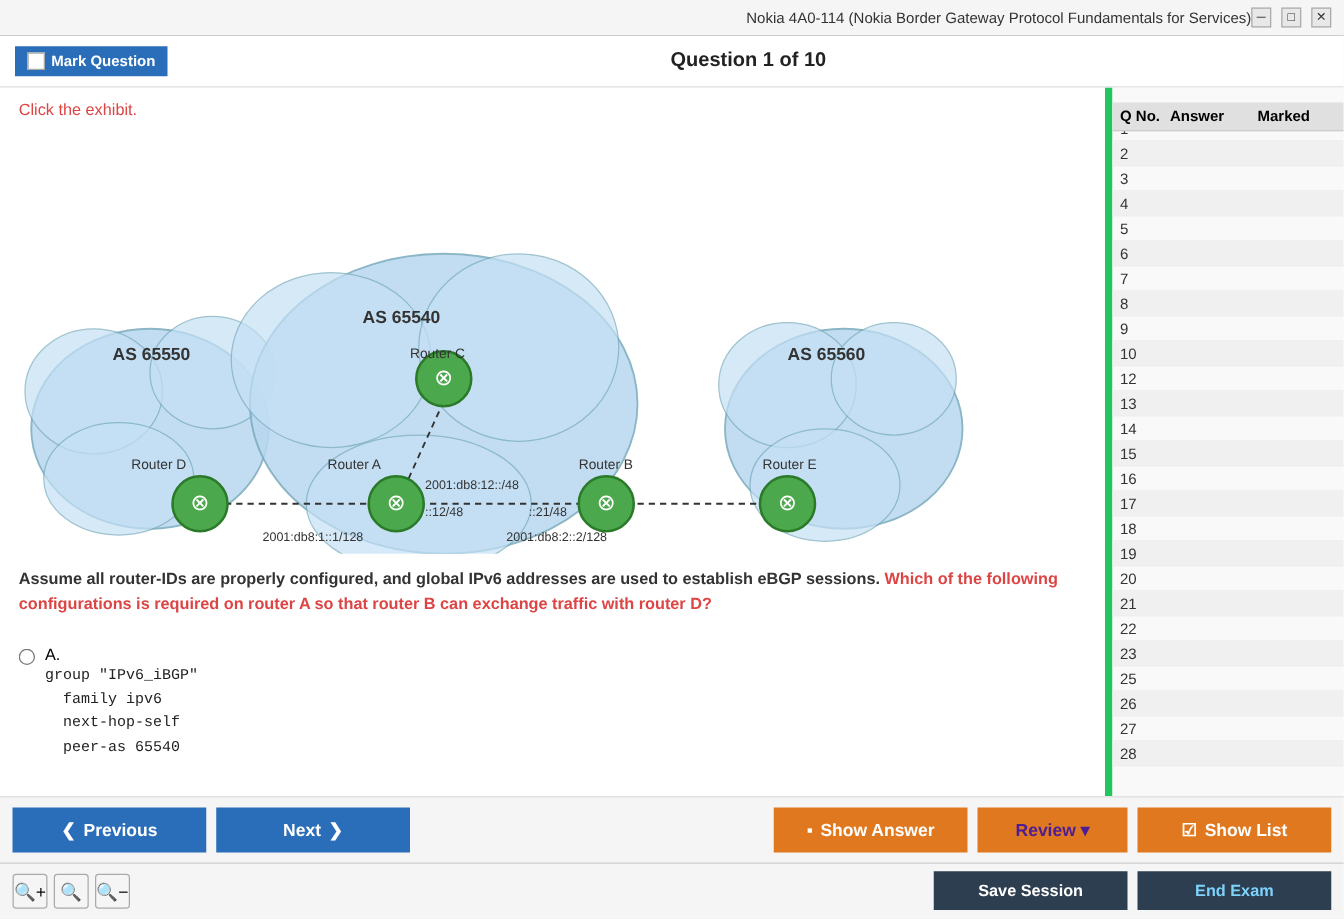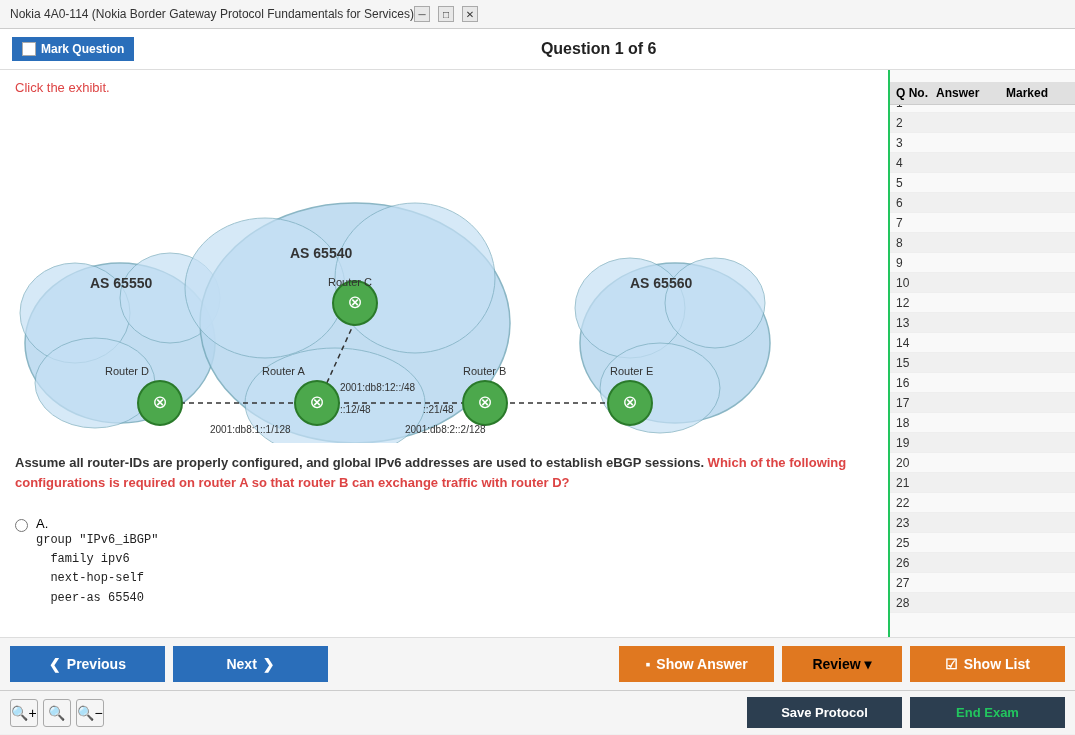--- a/index.html
+++ b/index.html
@@ -4,21 +4,21 @@
   <style>
     * { box-sizing: border-box; margin: 0; padding: 0; }
     body { font-family: 'Segoe UI', Arial, sans-serif; font-size: 13px; background: #f0f0f0; width: 1075px; height: 735px; overflow: hidden; }
 
     .title-bar {
       background: #f5f5f5;
       border-bottom: 1px solid #ccc;
       padding: 6px 10px;
       display: flex;
       align-items: center;
-      justify-content: flex-start;
+      justify-content: flex-end;
       font-size: 12px;
       color: #333;
     }
     .title-bar-controls { display: flex; gap: 8px; }
     .title-bar-btn {
       width: 16px; height: 16px;
       border: 1px solid #aaa;
       background: #e8e8e8;
       cursor: pointer;
       font-size: 10px;
@@ -70,21 +70,21 @@
     .content-area {
       display: flex;
       flex: 1;
       overflow: hidden;
     }
 
     .question-panel {
       flex: 1;
       overflow-y: auto;
       padding: 10px 15px;
-      border-right: 2px solid #22c55e;
+      border-right: 6px solid #22c55e;
     }
 
     .click-exhibit {
       color: #d44;
       font-size: 13px;
       margin-bottom: 8px;
     }
 
     .network-diagram {
       width: 820px;
@@ -197,21 +197,21 @@
       cursor: pointer;
       display: flex;
       align-items: center;
       gap: 6px;
       min-width: 155px;
       justify-content: center;
       margin-left: auto;
     }
     .btn-review {
       background: #e07820;
-      color: #000000;
+      color: #4c1d95;
       border: none;
       padding: 10px 20px;
       font-size: 14px;
       font-weight: bold;
       cursor: pointer;
       min-width: 120px;
       justify-content: center;
     }
     .btn-show-list {
       background: #e07820;
@@ -252,21 +252,21 @@
       color: #fff;
       border: none;
       padding: 8px 20px;
       font-size: 13px;
       font-weight: bold;
       cursor: pointer;
       min-width: 155px;
     }
     .btn-end {
       background: #2c3e50;
-      color: #22c55e;
+      color: #7dd3fc;
       border: none;
       padding: 8px 20px;
       font-size: 13px;
       font-weight: bold;
       cursor: pointer;
       min-width: 155px;
     }
 
     
     svg text { font-family: Arial, sans-serif; }
@@ -283,21 +283,21 @@
   </div>
 </div>
 
 <div class="main-container">
 
   <div class="top-bar">
     <button class="mark-question-btn">
       <span class="checkbox-icon">✔</span>
       <span>Mark Question</span>
     </button>
-    <div class="question-title">Question 1 of 6</div>
+    <div class="question-title">Question 1 of 10</div>
   </div>
 
   <div class="content-area">
 
     <div class="question-panel">
 
       <div class="click-exhibit">Click the exhibit.</div>
 
       <div class="network-diagram">
         <svg width="820" height="340" viewBox="0 0 820 340">
@@ -541,20 +541,20 @@
     </button>
   </div>
 
   <div class="bottom-bar2">
     <div class="zoom-controls">
       <button class="zoom-btn">🔍+</button>
       <button class="zoom-btn">🔍</button>
       <button class="zoom-btn">🔍−</button>
     </div>
     <button class="btn-save">
-      <span>Save Protocol</span>
+      <span>Save Session</span>
     </button>
     <button class="btn-end">
       <span>End Exam</span>
     </button>
   </div>
 
 </div>
 
 </body></html>

